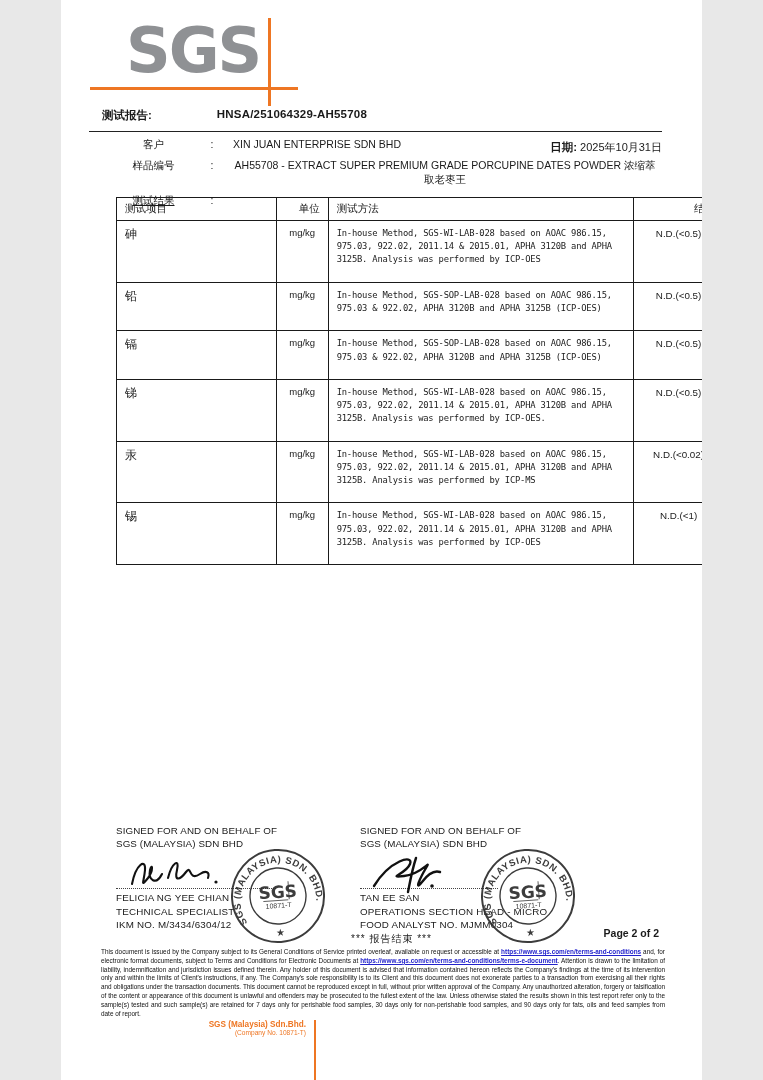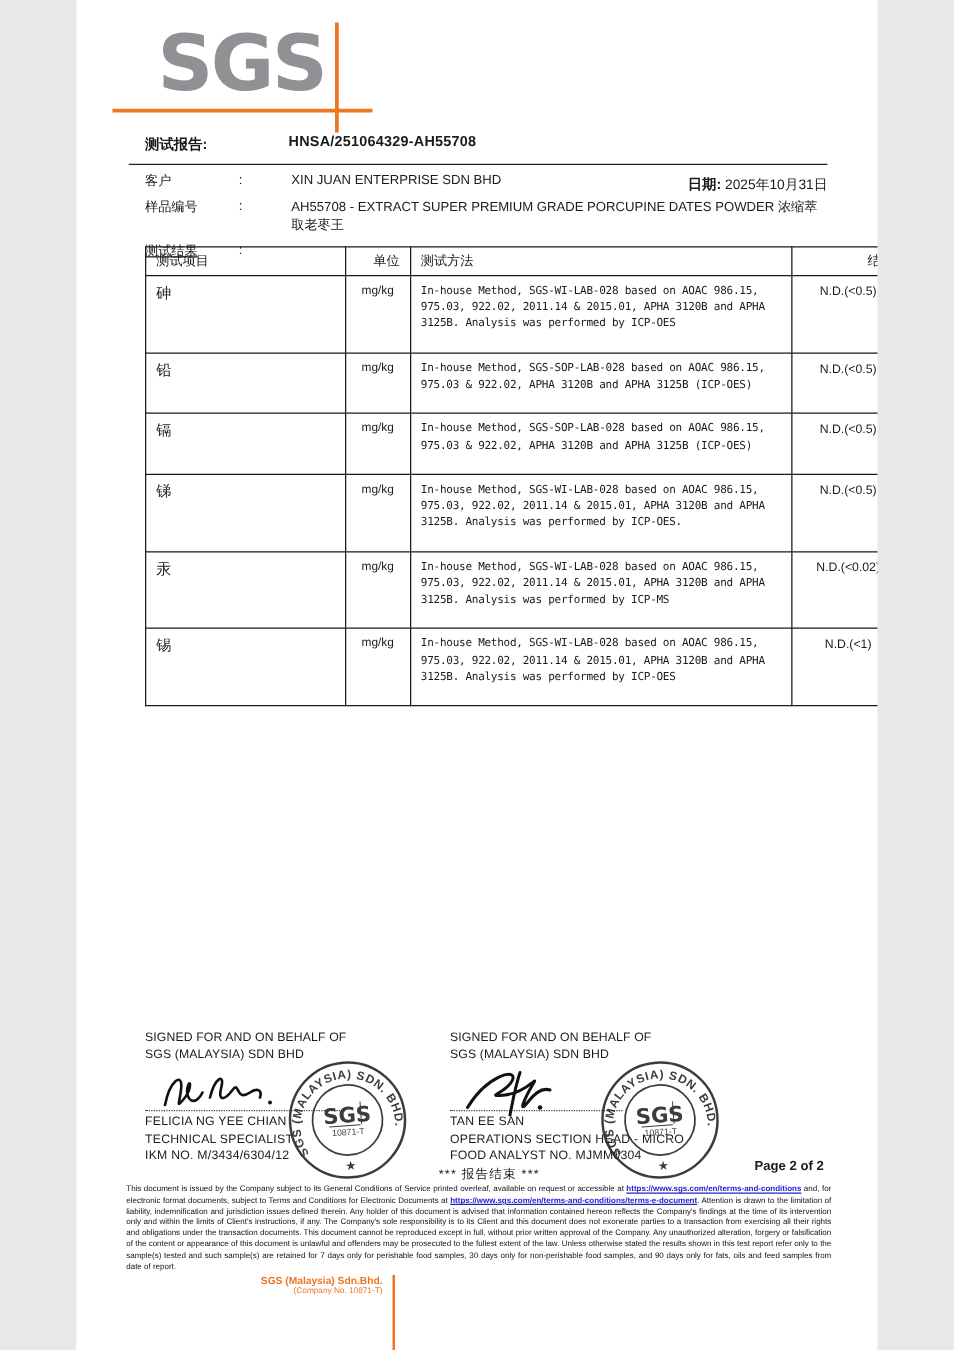--- a/index.html
+++ b/index.html
@@ -7,29 +7,29 @@
   .page { position:relative; width:641px; height:1080px; background:#ffffff; margin:0 auto; overflow:hidden; }
 
   
   .logo { position:absolute; top:18px; left:63px; width:190px; height:90px; }
   .logo .sgs-text { position:absolute; top:2px; left:2px; font-family:"DejaVu Sans", sans-serif;
     font-weight:bold; font-size:62px; letter-spacing:-2px; color:#8f9194; line-height:1; }
   .logo .vline { position:absolute; left:144px; top:0px; width:3px; height:88px; background:#ee7623; }
   .logo .hline { position:absolute; left:-34px; top:69px; width:208px; height:3px; background:#ee7623; }
 
   
-  .report-head { position:absolute; top:108px; left:42px; right:40px; height:24px;
+  .report-head { position:absolute; top:108px; left:28px; right:40px; height:24px;
     border-bottom:1.6px solid #222; display:flex; align-items:flex-start; }
   .report-head .lbl { font-weight:bold; font-size:11.5px; margin-left:13px; }
   .report-head .num { font-weight:bold; font-size:11.5px; margin-left:65px; letter-spacing:.2px; }
   .report-head .date { margin-left:auto; font-size:11px;margin-top:32px; }
   .report-head .date b { font-size:11.5px; }
 
   
-  .info { position:absolute; top:138px; left:55px; right:45px; font-size:10.5px; }
+  .info { position:absolute; top:138px; left:55px; right:45px; font-size:10.5px;text-align:center; }
   .info .row { display:flex; margin-bottom:7px; }
   .info .lbl { width:75px; flex:0 0 75px; }
   .info .colon { width:42px; flex:0 0 42px; }
   .info .underline { text-decoration:underline; }
 
   
   table.results { position:absolute; top:197px; left:55px; width:608px; border-collapse:collapse; }
   table.results th, table.results td { border:1.2px solid #1a1a1a; vertical-align:top; }
   table.results th { font-weight:normal; font-size:10.5px; padding:4px 8px 4px; text-align:left; height:22px; }
   table.results th.c, table.results td.c { text-align:right; }

